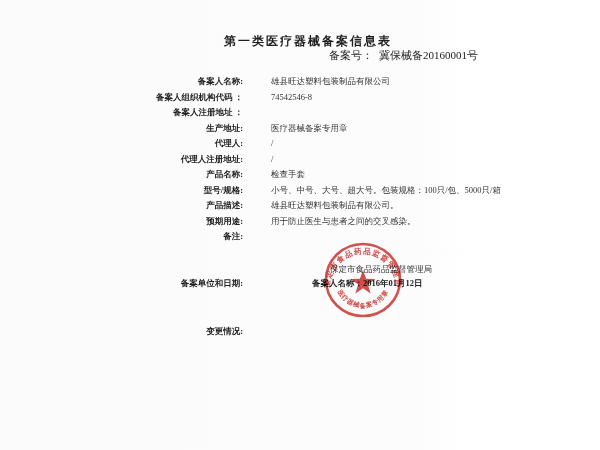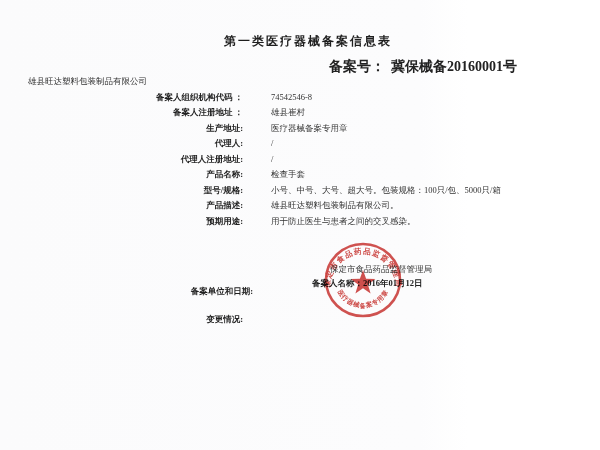--- a/index.html
+++ b/index.html
@@ -9,61 +9,61 @@
     background:linear-gradient(90deg,#fbfbfc 0%,#fcfcfd 70%,#ffffff 78%,#ffffff 100%);
     overflow:hidden;
     font-family:"Liberation Serif","DejaVu Serif",serif;
     color:#2b2b2b;
   }
   .doc-title{
     position:absolute;top:33px;left:0;width:600px;
     text-align:center;font-size:12px;font-weight:bold;letter-spacing:2px;color:#1e1e1e;padding-left:8px;
   }
   .filing-no{
-    position:absolute;top:58px;left:329px;
-    font-size:14px;font-weight:bold;color:#222;
+    position:absolute;top:48px;left:329px;
+    font-size:11px;font-weight:normal;color:#222;
   }
   .filing-no .lbl{margin-right:6px;}
   .fields{position:absolute;top:76px;left:0;width:600px;}
   .frow{display:flex;margin-bottom:5.5px;font-size:8.5px;line-height:10px;}
   .frow .flabel{width:243px;text-align:right;font-weight:bold;white-space:pre;color:#1f1f1f;}
   .frow .fvalue{margin-left:28px;width:258px;color:#333;}
   .unit-row{position:absolute;top:262px;left:0;width:600px;font-size:8.5px;line-height:10px;}
-  .unit-label{position:absolute;left:0;top:24px;width:243px;text-align:right;font-weight:bold;color:#1f1f1f;padding-left:10px;}
+  .unit-label{position:absolute;left:0;top:16px;width:243px;text-align:right;font-weight:bold;color:#1f1f1f;}
   .unit-name{position:absolute;left:330px;top:2px;color:#333;}
   .unit-date{position:absolute;left:312px;top:16px;font-weight:bold;color:#222;}
   .changes-row{position:absolute;top:314px;left:0;width:600px;font-size:8.5px;line-height:10px;}
-  .changes-label{position:absolute;left:0;top:0;width:243px;text-align:right;font-weight:bold;color:#1f1f1f;}
+  .changes-label{position:absolute;left:0;top:12px;width:243px;text-align:right;font-weight:bold;color:#1f1f1f;}
   .seal{
     position:absolute;left:321px;top:241px;width:84px;height:80px;
     mix-blend-mode:multiply;opacity:.92;
   }
 </style>
 </head>
 <body>
 
 <div class="page">
 
   <div class="doc-title">第一类医疗器械备案信息表</div>
 
   <div class="filing-no">
     <span class="lbl">备案号：</span><span>冀保械备20160001号</span>
   </div>
 
   <div class="fields">
     <div class="frow">
+      <div class="flabel">备案人名称:</div>
       <div class="fvalue">雄县旺达塑料包装制品有限公司</div>
     </div>
     <div class="frow">
       <div class="flabel">备案人组织机构代码 ：</div>
       <div class="fvalue">74542546-8</div>
     </div>
     <div class="frow">
       <div class="flabel">备案人注册地址 ：</div>
-      <div class="fvalue">雄县崔村</div>
     </div>
     <div class="frow">
       <div class="flabel">生产地址:</div>
       <div class="fvalue">医疗器械备案专用章</div>
     </div>
     <div class="frow">
       <div class="flabel">代理人:</div>
       <div class="fvalue">/</div>
     </div>
     <div class="frow">
@@ -80,20 +80,21 @@
     </div>
     <div class="frow">
       <div class="flabel">产品描述:</div>
       <div class="fvalue">雄县旺达塑料包装制品有限公司。</div>
     </div>
     <div class="frow">
       <div class="flabel">预期用途:</div>
       <div class="fvalue">用于防止医生与患者之间的交叉感染。</div>
     </div>
     <div class="frow">
+      <div class="flabel">备注:</div>
       <div class="fvalue"></div>
     </div>
   </div>
 
   <div class="unit-row">
     <div class="unit-label">备案单位和日期:</div>
     <div class="unit-name">保定市食品药品监督管理局</div>
     <div class="unit-date">备案人名称：2016年01月12日</div>
   </div>
 

